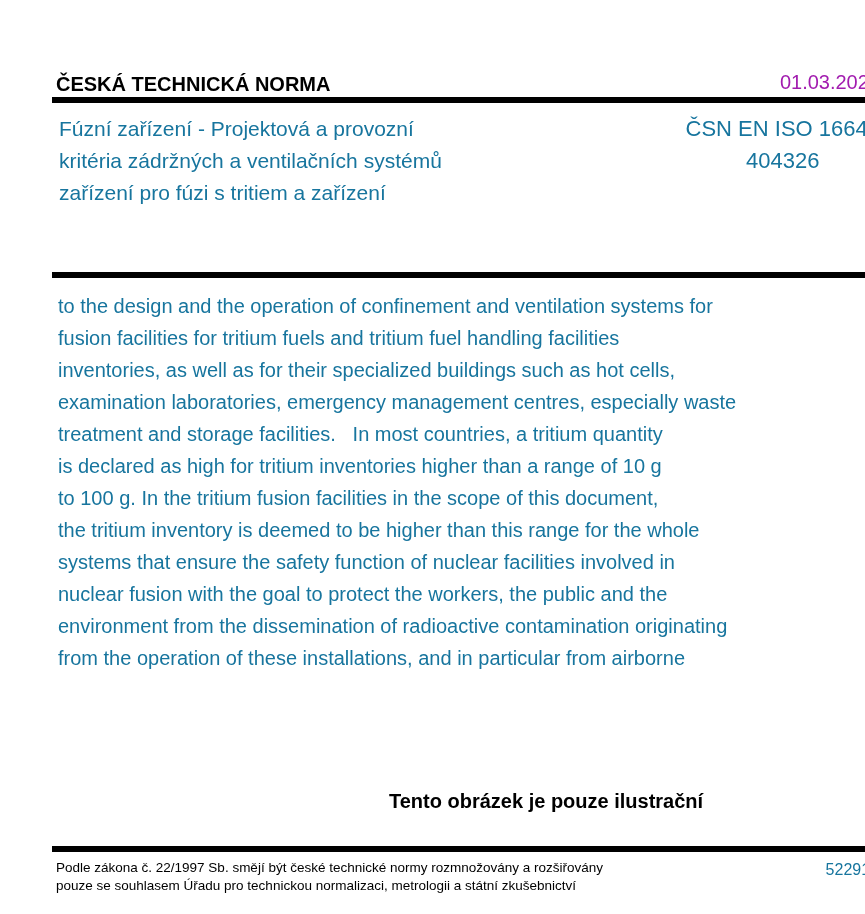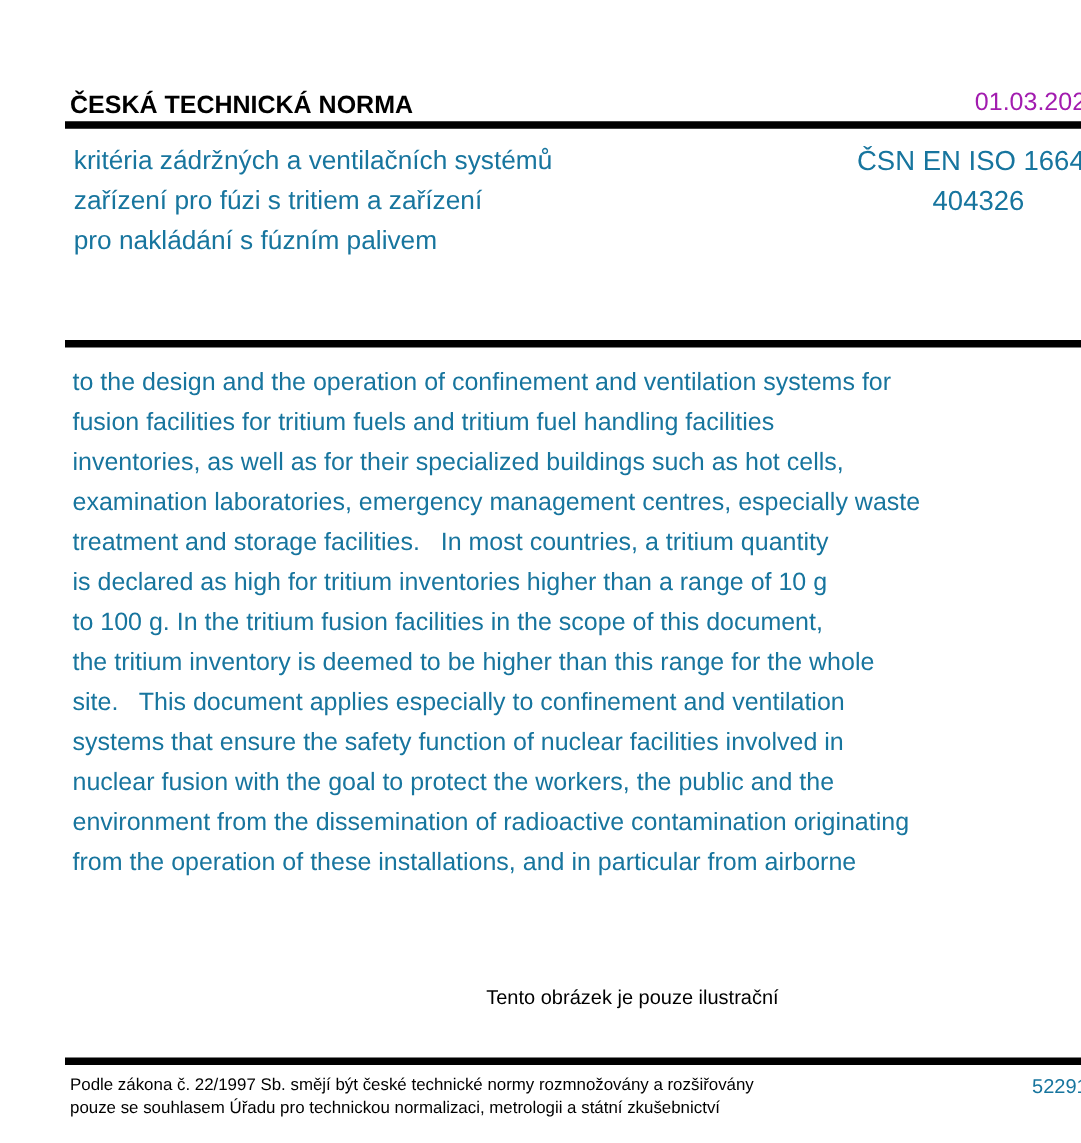--- a/index.html
+++ b/index.html
@@ -73,22 +73,22 @@
     font-size: 20px;
     line-height: 32px;
     color: #17759E;
   }
   .abstract div { white-space: pre; }
 
   .illustration-note {
     position: absolute;
     left: 345px;
     top: 790px;
-    font-size: 16px;
-    font-weight: normal;
+    font-size: 20px;
+    font-weight: bold;
     color: #000000;
     white-space: pre;
   }
 
   .footer-legal {
     position: absolute;
     left: 12px;
     top: 859px;
     font-size: 13.5px;
     font-weight: normal;
@@ -111,42 +111,41 @@
 
 <div class="page">
 
   <div class="header-title">ČESKÁ TECHNICKÁ NORMA</div>
 
   <div class="header-date">01.03.2026</div>
 
   <div class="rule rule-header"></div>
 
   <div class="std-title">
+    <div>Fúzní zařízení - Projektová a provozní</div>
     <div>kritéria zádržných a ventilačních systémů</div>
     <div>zařízení pro fúzi s tritiem a zařízení</div>
-    <div>pro nakládání s fúzním palivem</div>
   </div>
 
   <div class="std-code">
     <div>ČSN EN ISO 16646</div>
     <div>404326</div>
   </div>
 
   <div class="rule rule-abstract"></div>
 
   <div class="abstract">
     <div>to the design and the operation of confinement and ventilation systems for</div>
     <div>fusion facilities for tritium fuels and tritium fuel handling facilities</div>
     <div>inventories, as well as for their specialized buildings such as hot cells,</div>
     <div>examination laboratories, emergency management centres, especially waste</div>
     <div>treatment and storage facilities.   In most countries, a tritium quantity</div>
     <div>is declared as high for tritium inventories higher than a range of 10 g</div>
     <div>to 100 g. In the tritium fusion facilities in the scope of this document,</div>
     <div>the tritium inventory is deemed to be higher than this range for the whole</div>
-    <div>site.   This document applies especially to confinement and ventilation</div>
     <div>systems that ensure the safety function of nuclear facilities involved in</div>
     <div>nuclear fusion with the goal to protect the workers, the public and the</div>
     <div>environment from the dissemination of radioactive contamination originating</div>
     <div>from the operation of these installations, and in particular from airborne</div>
   </div>
 
   <div class="illustration-note">Tento obrázek je pouze ilustrační</div>
 
   <div class="rule rule-footer"></div>
 

